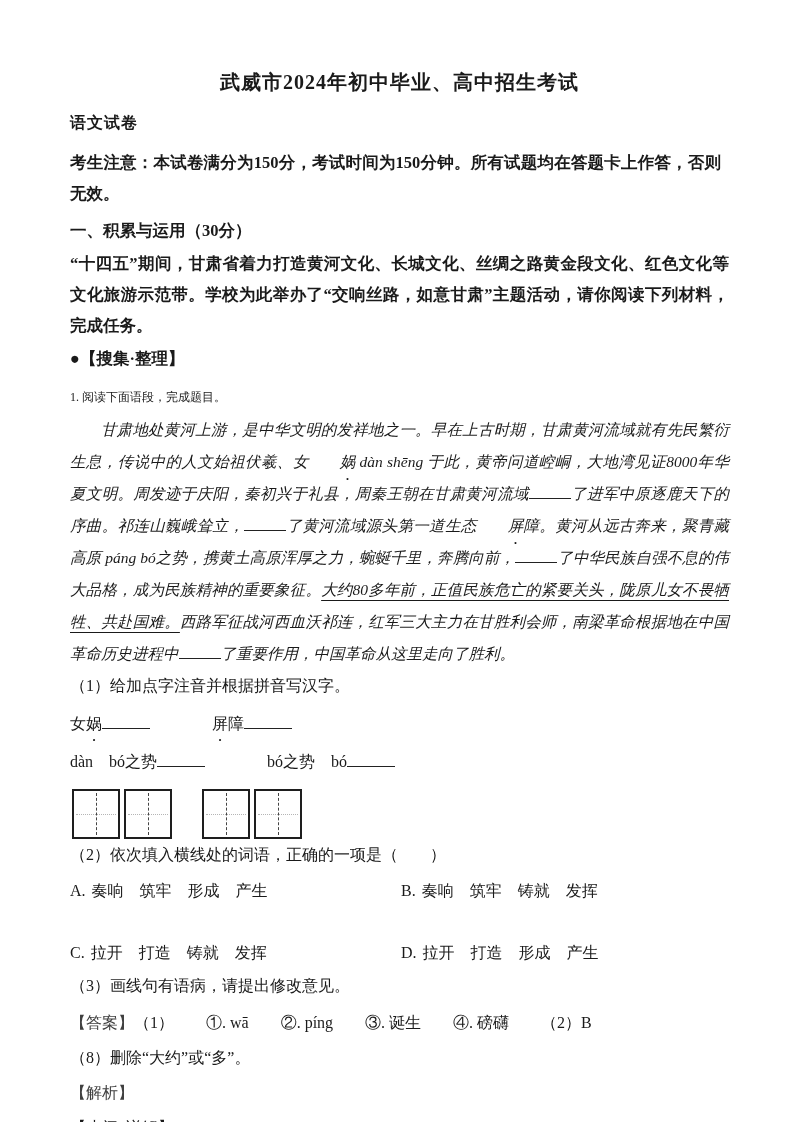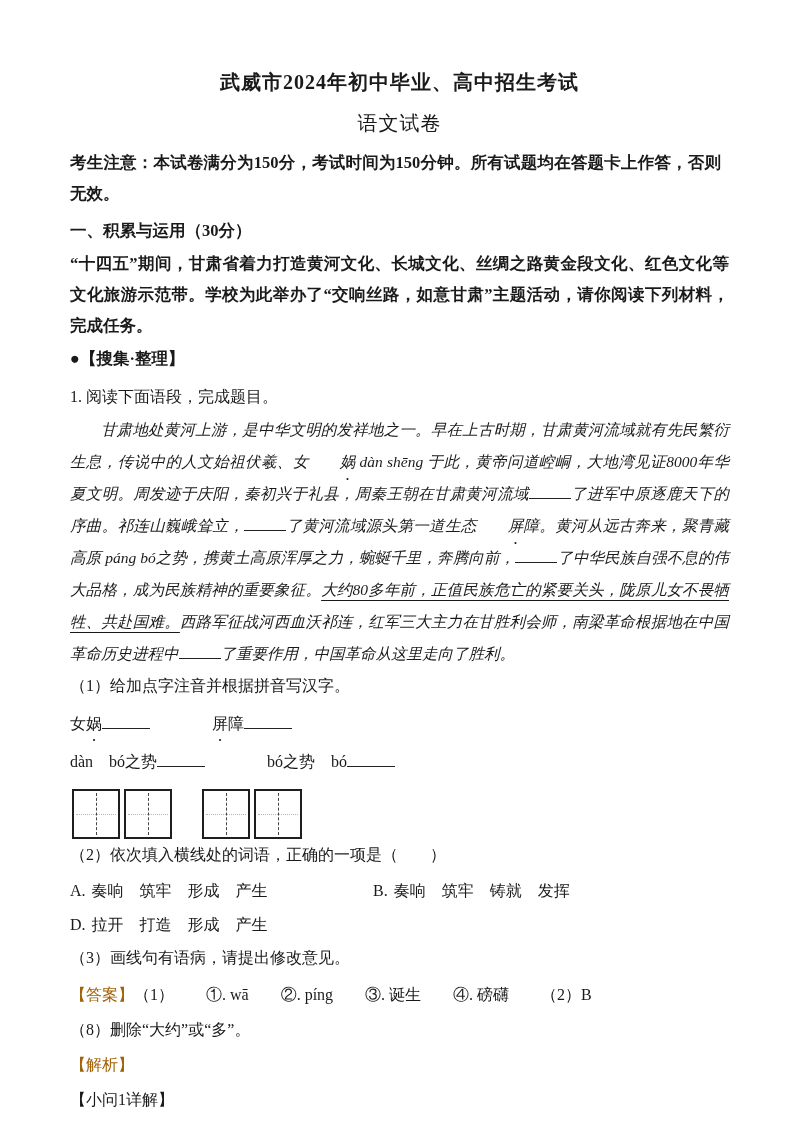--- a/index.html
+++ b/index.html
@@ -14,39 +14,39 @@
     box-sizing:border-box;
     width:793px;height:1122px;
     padding:70px 64px 12px 70px;
   }
   
   .doc-title{
     text-align:center;font-weight:bold;font-size:20px;line-height:24px;
     letter-spacing:1px;margin:0;
   }
   .doc-subtitle{
-    text-align:center;font-weight:normal;font-size:20px;line-height:24px;
+    font-weight:bold;font-size:16px;line-height:24px;
     letter-spacing:1px;margin:17px 0 0 0;
   }
   .notice{
     font-weight:bold;font-size:16.5px;line-height:31px;text-align:justify;
     margin:12px 8px 0 0;
   }
   .sec-heading{
     font-weight:bold;font-size:16.5px;line-height:31px;margin:6px 0 0 0;
   }
   .intro{
     font-weight:bold;font-size:16.5px;line-height:31px;text-align:justify;
     margin:2px 0 0 0;
   }
   .tag{
     font-weight:bold;font-size:16.5px;line-height:31px;margin:2px 0 0 0;
   }
   
-  .stem{font-size:16px;line-height:30px;margin:8px 0 0 0;}
+  .stem{font-size:12px;line-height:30px;margin:8px 0 0 0;}
   .passage{
     font-size:15.5px;line-height:32px;text-align:justify;
     font-style:italic;
     text-indent:2em;margin:2px 0 0 0;
   }
   .blank{
     display:inline-block;width:42px;height:4px;
     border-bottom:1px solid #222;
   }
   .ul-sentence{
@@ -78,26 +78,26 @@
     content:"";position:absolute;left:50%;top:2px;bottom:2px;
     border-left:1px dashed #444;
   }
   .wbox::after{
     content:"";position:absolute;top:50%;left:2px;right:2px;
     border-top:1px dotted #b5b5b5;
   }
   
   .options{
     display:grid;grid-template-columns:303px 1fr;
-    font-size:16px;line-height:34px;margin:4px 0 0 0;
+    font-size:16px;line-height:34px;margin:4px 0 0 0;gap:28px;
   }
   .opt .opt-label{margin-right:6px;}
   
   .ans-line{font-size:16px;line-height:31px;margin:6px 0 0 0;}
-  .accent{color:#a16207;}
+  .accent{color:#404040;}
   .mt{margin-top:4px;}
 </style>
 </head>
 <body>
 
 <div class="page">
 
   <p class="doc-title">武威市2024年初中毕业、高中招生考试</p>
   <p class="doc-subtitle">语文试卷</p>
 
@@ -138,20 +138,21 @@
       <div class="wbox"></div>
       <div class="wbox"></div>
     </div>
   </div>
 
   <p class="prompt">（2）依次填入横线处的词语，正确的一项是（　　）</p>
 
   <div class="options">
     <div class="opt"><span class="opt-label">A.</span><span>奏响　筑牢　形成　产生</span></div>
     <div class="opt"><span class="opt-label">B.</span><span>奏响　筑牢　铸就　发挥</span></div>
+    <div class="opt"><span class="opt-label">C.</span><span>拉开　打造　铸就　发挥</span></div>
     <div class="opt"><span class="opt-label">D.</span><span>拉开　打造　形成　产生</span></div>
   </div>
 
   <p class="prompt">（3）画线句有语病，请提出修改意见。</p>
 
   <p class="ans-line"><span class="accent">【答案】</span><span>（1）　　①. wā　　②. píng　　③. 诞生　　④. 磅礴　　（2）B</span></p>
 
   <p class="ans-line mt">（8）删除“大约”或“多”。</p>
 
   <p class="ans-line mt accent">【解析】</p>

